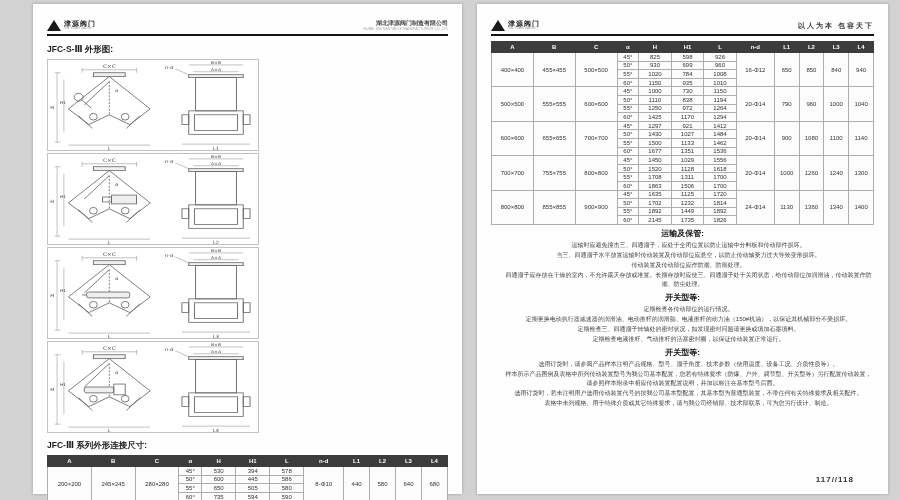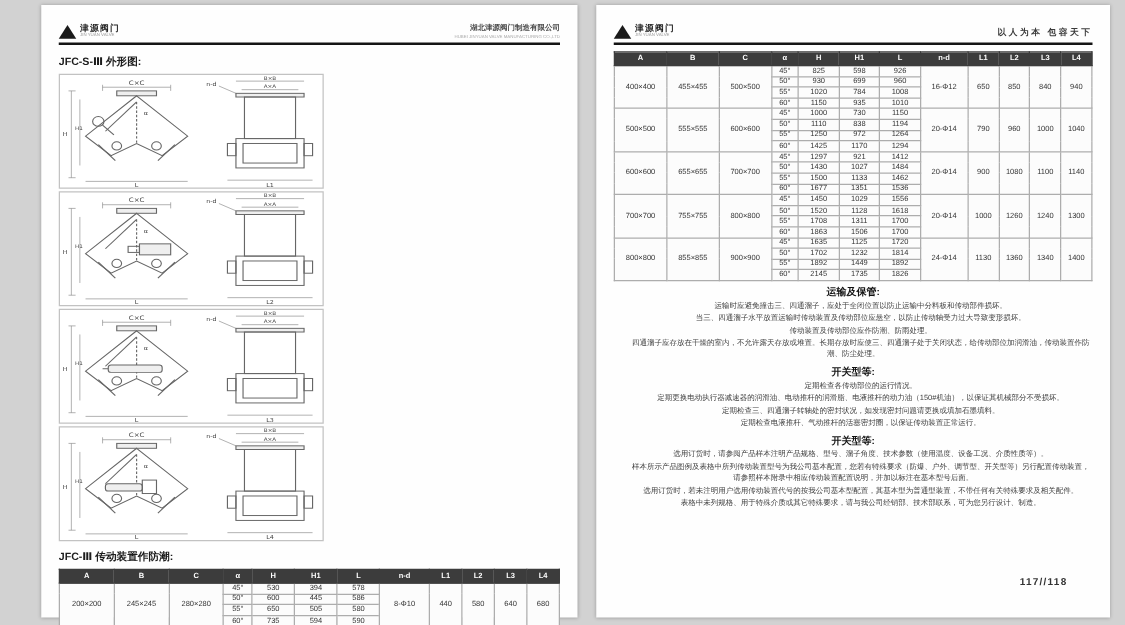--- a/index.html
+++ b/index.html
@@ -47,21 +47,21 @@
   table.dim th:nth-child(4){width:5.6%;}
   table.dim th:nth-child(5),table.dim th:nth-child(6),table.dim th:nth-child(7){width:8.4%;}
   table.dim th:nth-child(8){width:9.8%;}
   table.dim th:nth-child(n+9){width:6.4%;}
 
   
   .section{margin-top:3px;text-align:center;}
   .sec-head{font-size:8px;font-weight:bold;color:#111;margin:3px 0 2px 0;}
   .sec-paras p{font-size:6px;line-height:1.5;margin:0 0 1px 0;text-indent:2em;color:#3d3d3d;}
 
-  .page-num{position:absolute;right:34px;bottom:24px;font-size:8px;font-weight:bold;color:#333;letter-spacing:1px;}
+  .page-num{position:absolute;right:34px;bottom:10px;font-size:8px;font-weight:bold;color:#333;letter-spacing:1px;}
 </style>
 </head>
 <body>
 
 <div id="canvas">
 
   <div class="page" id="page-left">
     <div class="pg-header">
       <div class="logo">
         <div class="logo-tri"></div>
@@ -249,21 +249,21 @@
               <rect class="oline" x="129" y="56" width="38" height="16"></rect>
             <rect class="oline" x="118" y="56" width="6" height="10"></rect>
               <rect class="oline" x="172" y="56" width="6" height="10"></rect>
             <line class="dline" x1="118" y1="86" x2="178" y2="86"></line>
             <text x="148" y="91.5" font-size="4.5" text-anchor="middle">L4</text>
           </svg>
         </div>
       </div>
     </div>
 
-    <div class="tbl-title">JFC-Ⅲ 传动装置作防潮:</div>
+    <div class="tbl-title">JFC-Ⅲ 系列外形连接尺寸:</div>
     <div>
         <table class="dim">
           <thead>
             <tr>
               <th>A</th>
               <th>B</th>
               <th>C</th>
               <th>α</th>
               <th>H</th>
               <th>H1</th>

